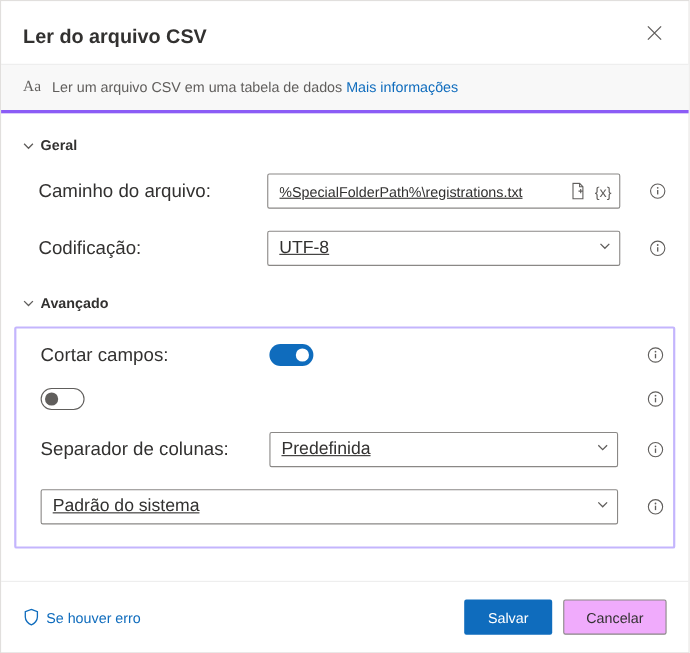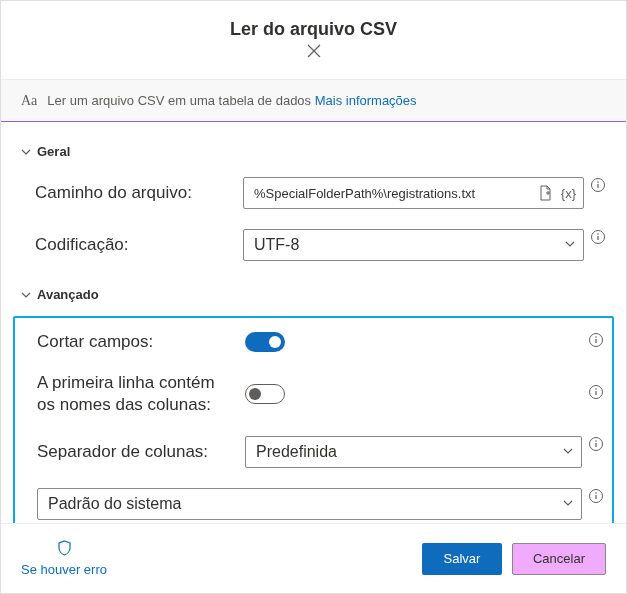--- a/index.html
+++ b/index.html
@@ -1,46 +1,46 @@
 <!DOCTYPE html>
 <html><head>
 <meta charset="utf-8">
 <style>
   * { box-sizing: border-box; margin: 0; padding: 0; font-family: "Segoe UI", -apple-system, sans-serif; }
   body { background: #fff; width: 627px; height: 594px; overflow: hidden; color: #323130; }
   .dialog { width: 627px; height: 594px; display: flex; flex-direction: column; border: 1px solid #e1dfdd; }
-  .header { display: flex; align-items: center; justify-content: space-between; padding: 18px 20px 14px 20px; flex-direction: column; }
+  .header { display: flex; align-items: flex-end; justify-content: space-between; padding: 18px 20px 14px 20px; }
   .header h1 { font-size: 18px; font-weight: 600; color: #323130; }
   .close-btn { background: none; border: none; cursor: pointer; padding: 4px; }
-  .info-banner { background: #f8f8f8; border-top: 1px solid #ededed; border-bottom: 1px solid #8b5cf6; padding: 12px 20px; display: flex; align-items: center; gap: 10px; font-size: 13px; color: #605e5c; }
+  .info-banner { background: #f8f8f8; border-top: 1px solid #ededed; border-bottom: 3px solid #8b5cf6; padding: 12px 20px; display: flex; align-items: center; gap: 10px; font-size: 13px; color: #605e5c; }
   .info-banner a { color: #0f6cbd; text-decoration: none; }
   .content { flex: 1; padding: 8px 20px 10px 20px; overflow: auto; }
   .section-header { display: flex; align-items: center; gap: 6px; font-size: 13px; font-weight: 700; color: #323130; padding: 14px 0 10px 0; cursor: pointer; }
   .chevron { display: inline-flex; }
   .field-row { display: flex; align-items: center; padding: 8px 0 12px 14px; gap: 8px; }
   .field-label { width: 200px; font-size: 17px; color: #323130; flex-shrink: 0; }
-  .field-control { flex: 1; display: flex; gap: 0; }
+  .field-control { flex: 1; display: flex; align-items: center; gap: 20px; text-decoration: underline; }
   .text-input { flex: 1; height: 32px; border: 1px solid #8a8886; border-radius: 2px; padding: 0 64px 0 10px; font-size: 13px; color: #323130; position: relative; }
   .input-wrap { position: relative; flex: 1; display: flex; }
   .input-icons { position: absolute; right: 6px; top: 50%; transform: translateY(-50%); display: flex; gap: 4px; align-items: center; }
   .icon-btn { background: none; border: none; cursor: pointer; padding: 2px; display: inline-flex; }
   .select { flex: 1; height: 32px; border: 1px solid #8a8886; border-radius: 2px; padding: 0 30px 0 10px; font-size: 16px; color: #323130; background: #fff; position: relative; display: flex; align-items: center; cursor: pointer; }
   .select-wrap { position: relative; flex: 1; display: flex; }
   .select-chevron { position: absolute; right: 8px; top: 50%; transform: translateY(-50%); pointer-events: none; }
   .info-icon { flex-shrink: 0; cursor: pointer; display: inline-flex; margin-left: 6px; }
-  .red-box { border: 2px solid #0ea5e9; border-radius: 2px; margin: 4px -8px 10px -8px; padding: 6px 8px 8px 8px; }
+  .red-box { border: 2px solid #c4b5fd; border-radius: 2px; margin: 4px -8px 10px -8px; padding: 6px 8px 8px 8px; }
   .toggle { width: 40px; height: 20px; border-radius: 10px; position: relative; cursor: pointer; transition: background .15s; }
   .toggle.on { background: #0f6cbd; }
   .toggle.off { background: #fff; border: 1px solid #605e5c; }
   .toggle .knob { position: absolute; width: 12px; height: 12px; border-radius: 50%; top: 50%; transform: translateY(-50%); transition: left .15s; }
   .toggle.on .knob { background: #fff; right: 4px; }
   .toggle.off .knob { background: #605e5c; left: 3px; }
   .vars-row { display: flex; align-items: center; gap: 8px; padding: 10px 0 6px 0; font-size: 13px; cursor: pointer; }
   .footer { display: flex; align-items: center; justify-content: space-between; padding: 16px 20px; border-top: 1px solid #ededed; }
-  .error-link { display: flex; align-items: center; gap: 6px; color: #0f6cbd; font-size: 13px; cursor: pointer; flex-direction: column; }
+  .error-link { display: flex; align-items: center; gap: 6px; color: #0f6cbd; font-size: 13px; cursor: pointer; }
   .footer-buttons { display: flex; gap: 10px; }
   .btn { height: 32px; padding: 0 20px; font-size: 13px; border-radius: 2px; cursor: pointer; min-width: 80px; }
   .btn-primary { background: #0f6cbd; color: #fff; border: none; }
   .btn-secondary { background: #f0abfc; color: #323130; border: 1px solid #8a8886; }
   .aa-icon { font-family: Georgia, serif; font-size: 14px; color: #605e5c; padding-top:1px; }
 </style>
 </head>
 <body>
 
 <div class="dialog">
@@ -144,21 +144,20 @@
             <svg width="16" height="16" viewBox="0 0 16 16">
                 <circle cx="8" cy="8" r="6.5" stroke="#605e5c" stroke-width="1" fill="none"></circle>
                 <circle cx="8" cy="5" r="0.8" fill="#605e5c"></circle>
                 <rect x="7.4" y="7" width="1.2" height="4" fill="#605e5c"></rect>
               </svg>
           </span>
         </div>
       </div>
 
       <div class="field-row">
-        <div class="field-label" style="line-height:1.3">A primeira linha contém os nomes das colunas:</div>
         <div class="field-control">
           <div class="toggle off">
               <div class="knob"></div>
             </div>
           <div style="flex:1"></div>
           <span class="info-icon">
             <svg width="16" height="16" viewBox="0 0 16 16">
                 <circle cx="8" cy="8" r="6.5" stroke="#605e5c" stroke-width="1" fill="none"></circle>
                 <circle cx="8" cy="5" r="0.8" fill="#605e5c"></circle>
                 <rect x="7.4" y="7" width="1.2" height="4" fill="#605e5c"></rect>

